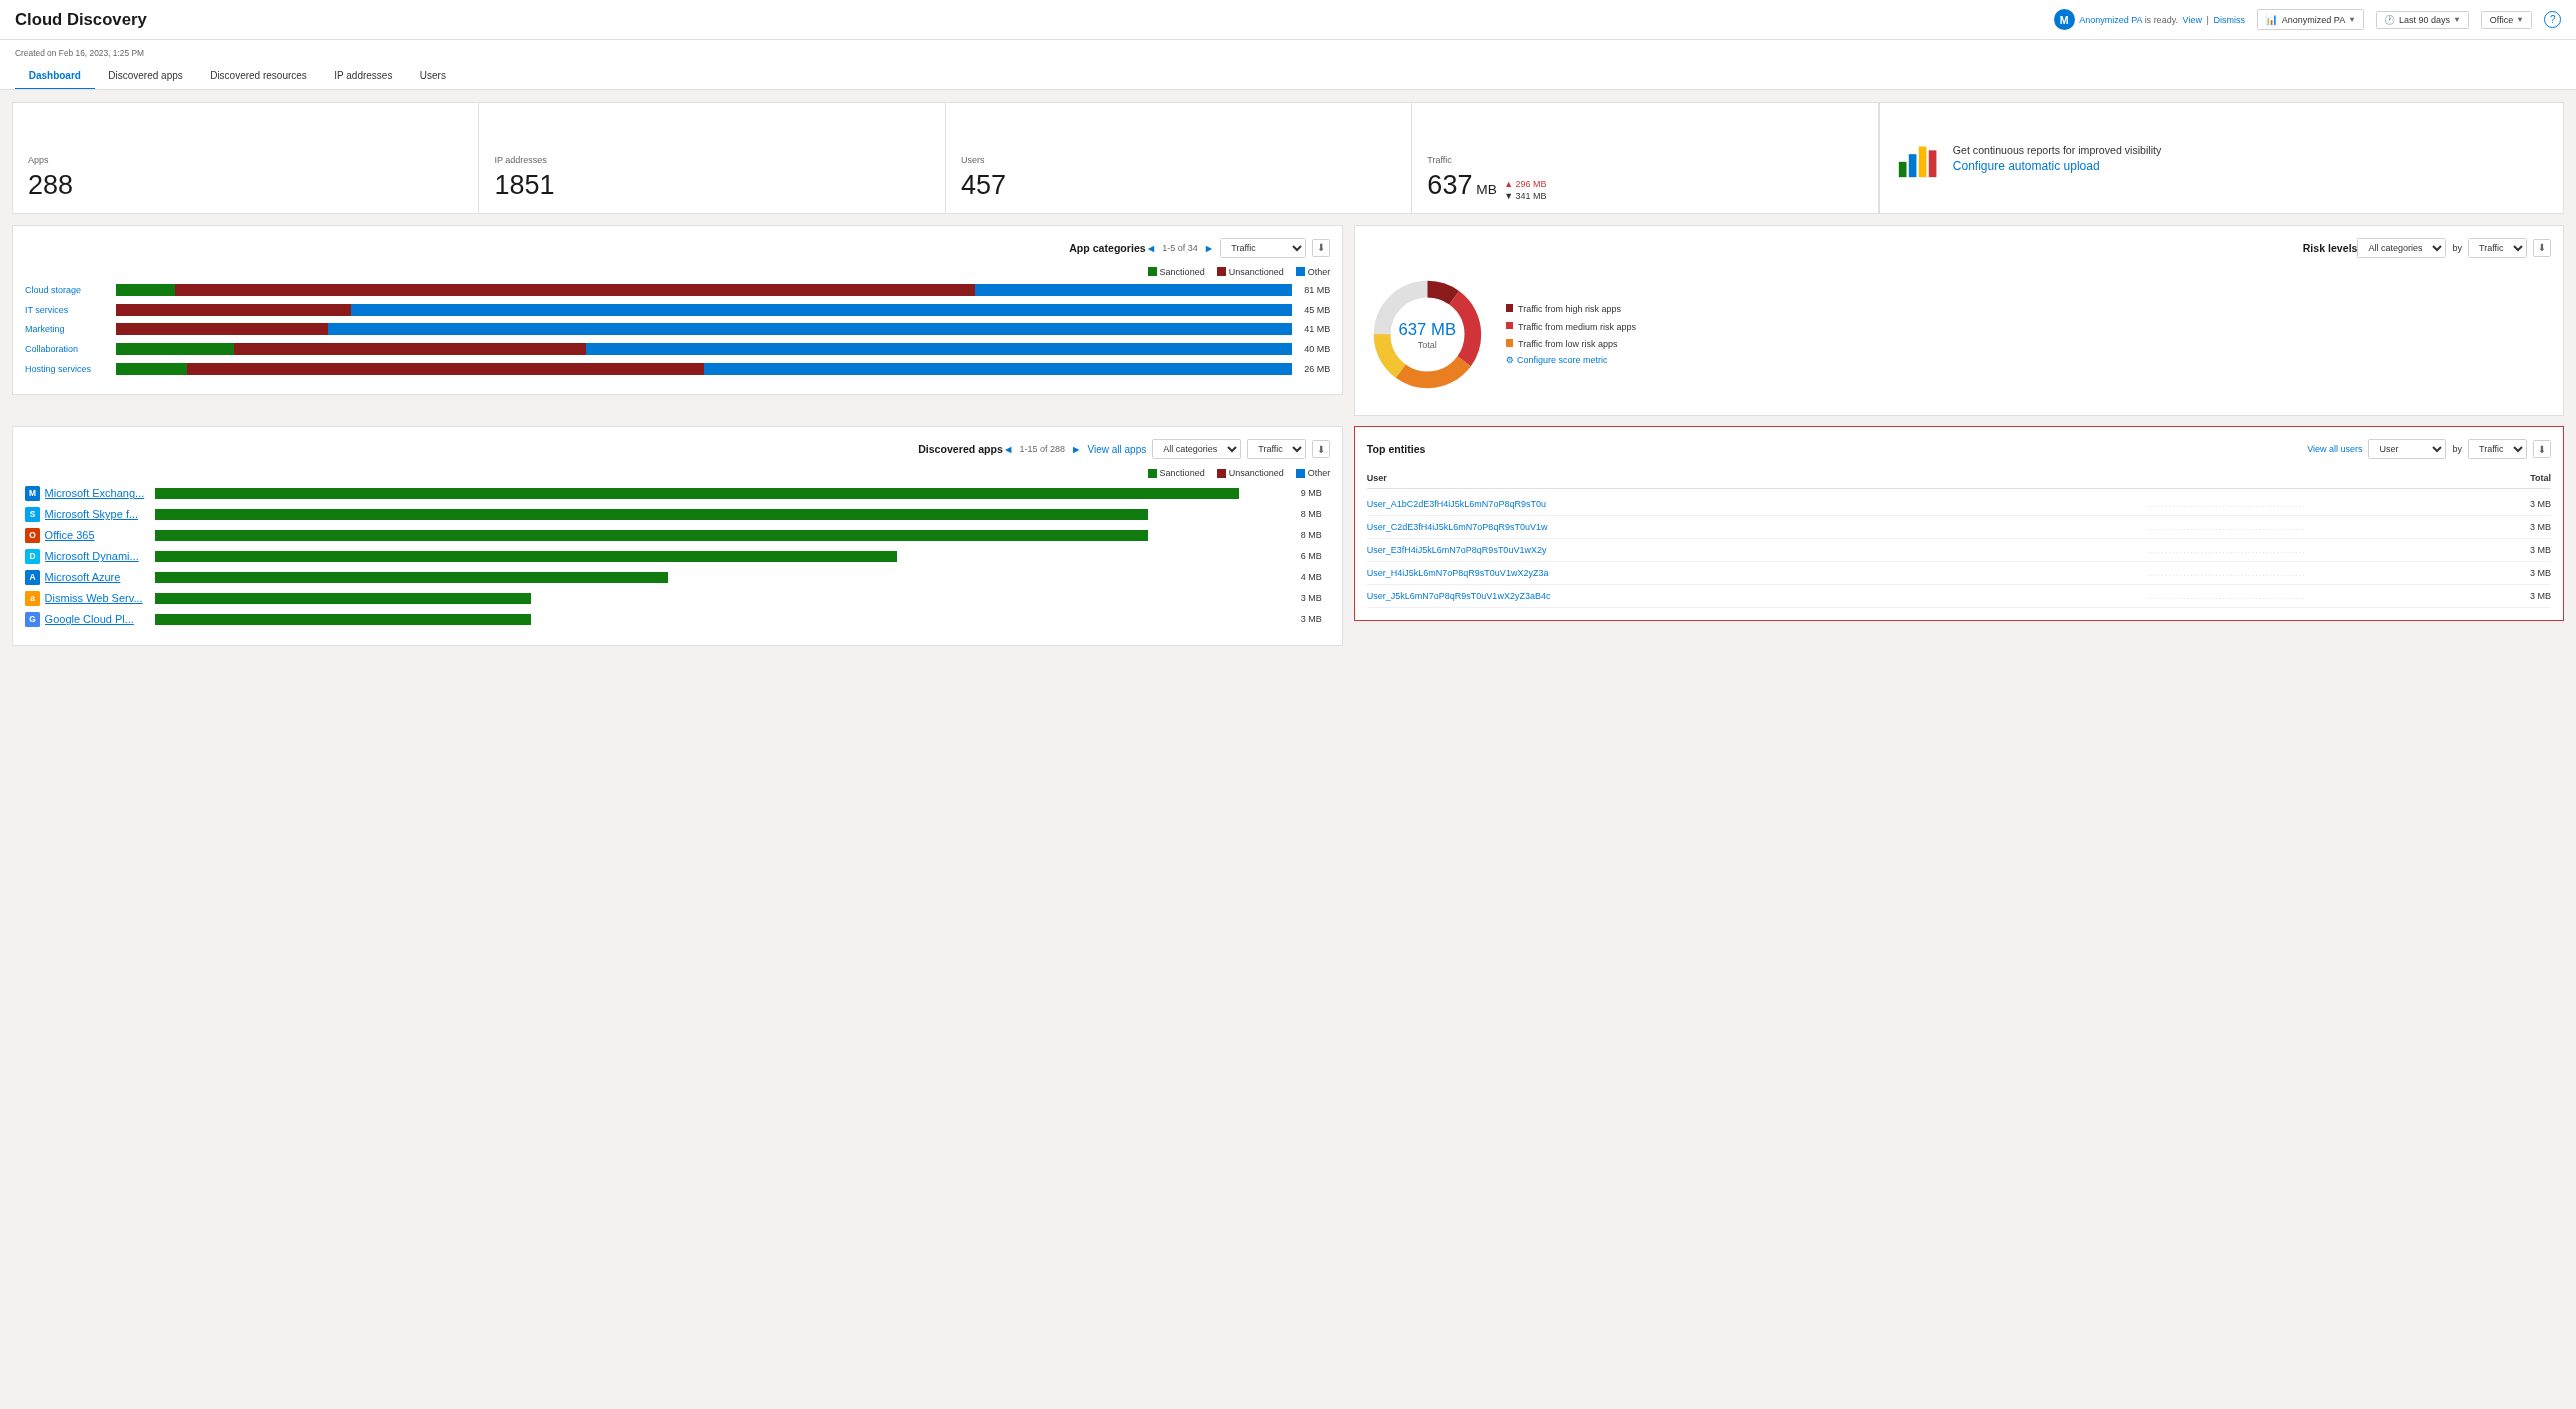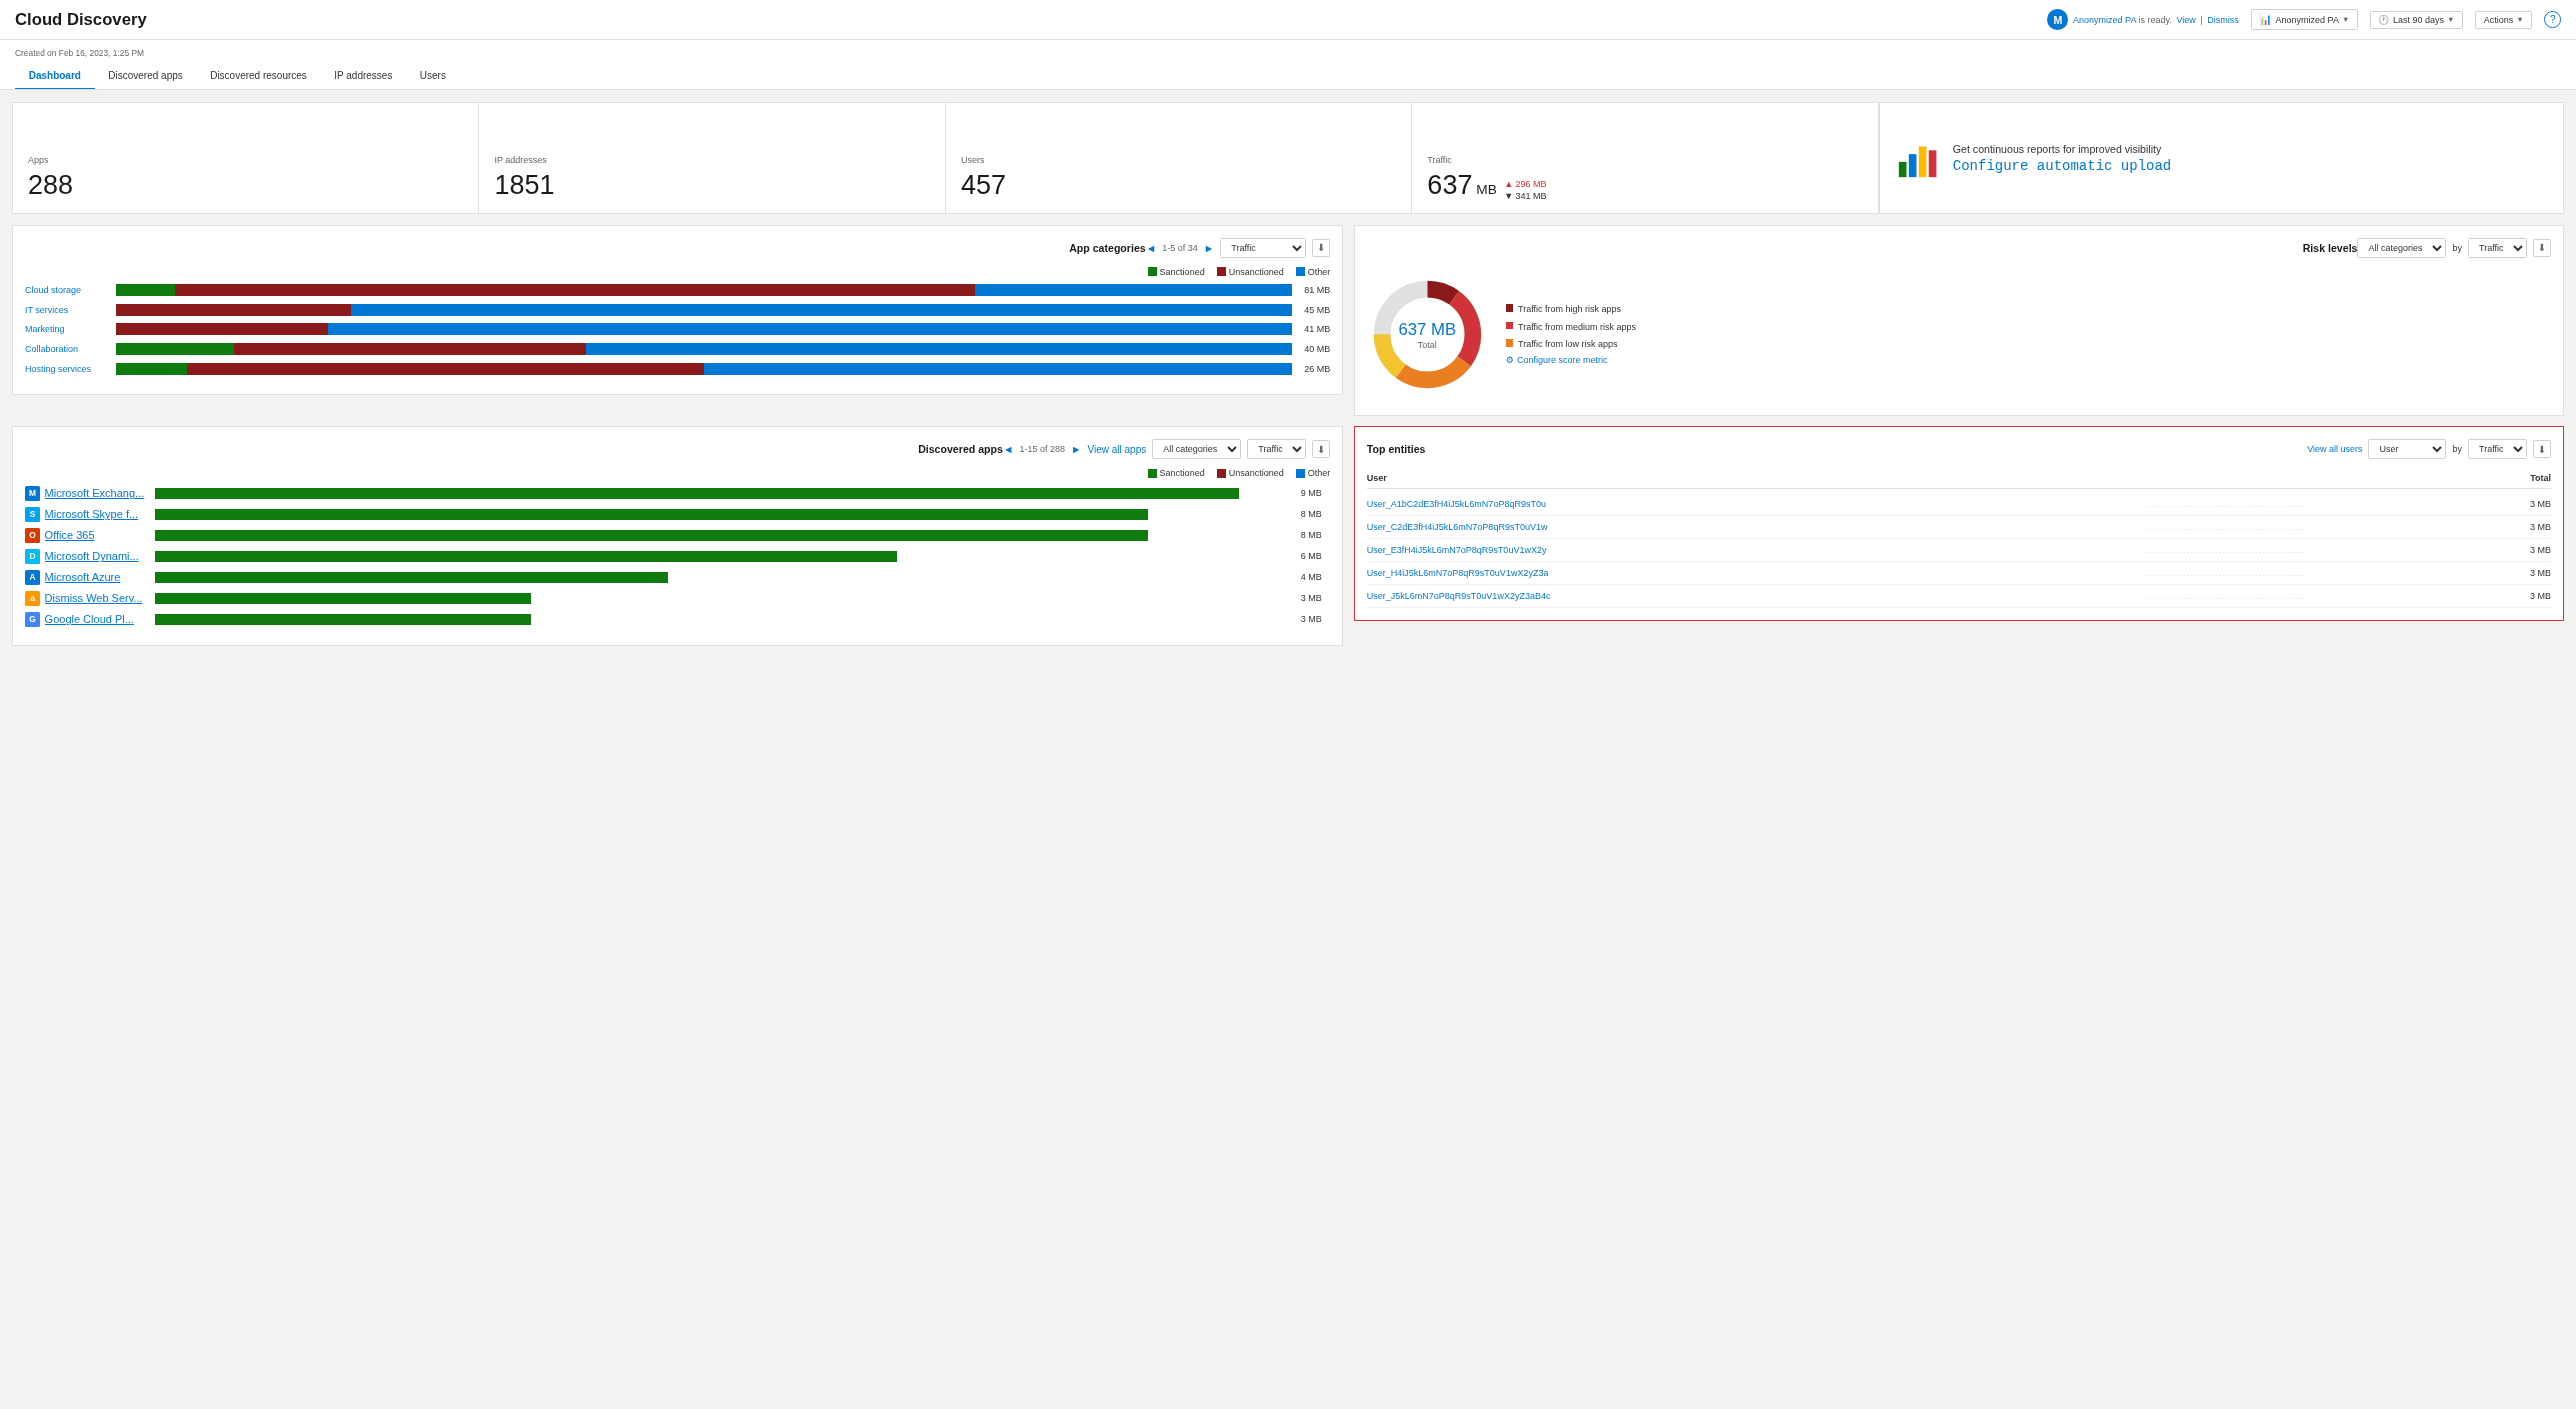--- a/index.html
+++ b/index.html
@@ -30,21 +30,21 @@
     .stat-label { font-size: 9px; color: #666; margin-bottom: 4.6px; margin-top: 40px; }
     .stat-value { font-size: 27px; font-weight: 300; color: #1a1a1a; }
     .stat-unit { font-size: 13.7px; font-weight: 300; }
     .stat-traffic { display: flex; align-items: flex-end; gap: 7.6px; }
     .traffic-sub { display: flex; flex-direction: column; gap: 1.5px; font-size: 9px; }
     .traffic-up { color: #d13438; display: flex; align-items: center; gap: 2.3px; }
     .traffic-down { color: #333; display: flex; align-items: center; gap: 2.3px; }
     .banner-section { flex: 1.5; padding: 15px; display: flex; align-items: center; gap: 12px; border-left: 0.8px solid #e0e0e0; }
     .banner-icon { width: 46px; height: 46px; flex-shrink: 0; }
     .banner-text { font-size: 10.6px; color: #333; }
-    .banner-link { color: #0078d4; cursor: pointer; font-size: 14px; display: block; margin-top: 3px; font-family: Liberation Mono, monospace; }
+    .banner-link { color: #0078d4; cursor: pointer; font-size: 12px; display: block; margin-top: 3px; }
 
     
     .two-col { display: flex; gap: 10.6px; }
     .col-left { flex: 1.1; }
     .col-right { flex: 1; }
 
     .panel { background: #fff; border: 0.8px solid #e0e0e0; padding: 12px; }
     .panel-red { background: #fff; border: 1.5px solid #d13438; padding: 12px; }
     
     .panel-header { display: flex; align-items: center; justify-content: flex-end; margin-bottom: 9px; }
@@ -115,21 +115,21 @@
       <span style="color:#666; font-size:10.6px;">📊</span>
       <span>Anonymized PA</span>
       <span class="chevron">▼</span>
     </div>
     <div class="header-dropdown">
       <span style="color:#666; font-size:9px;">🕐</span>
       <span>Last 90 days</span>
       <span class="chevron">▼</span>
     </div>
     <div class="header-dropdown">
-      <span>Actions</span>
+      <span>Office</span>
       <span class="chevron">▼</span>
     </div>
     <div class="help-btn">?</div>
   </div>
 </div>
 
 <div class="subheader">
   <div class="created-text">Created on Feb 16, 2023, 1:25 PM</div>
   <div class="nav-tabs">
     <a class="nav-tab active">Dashboard</a>

